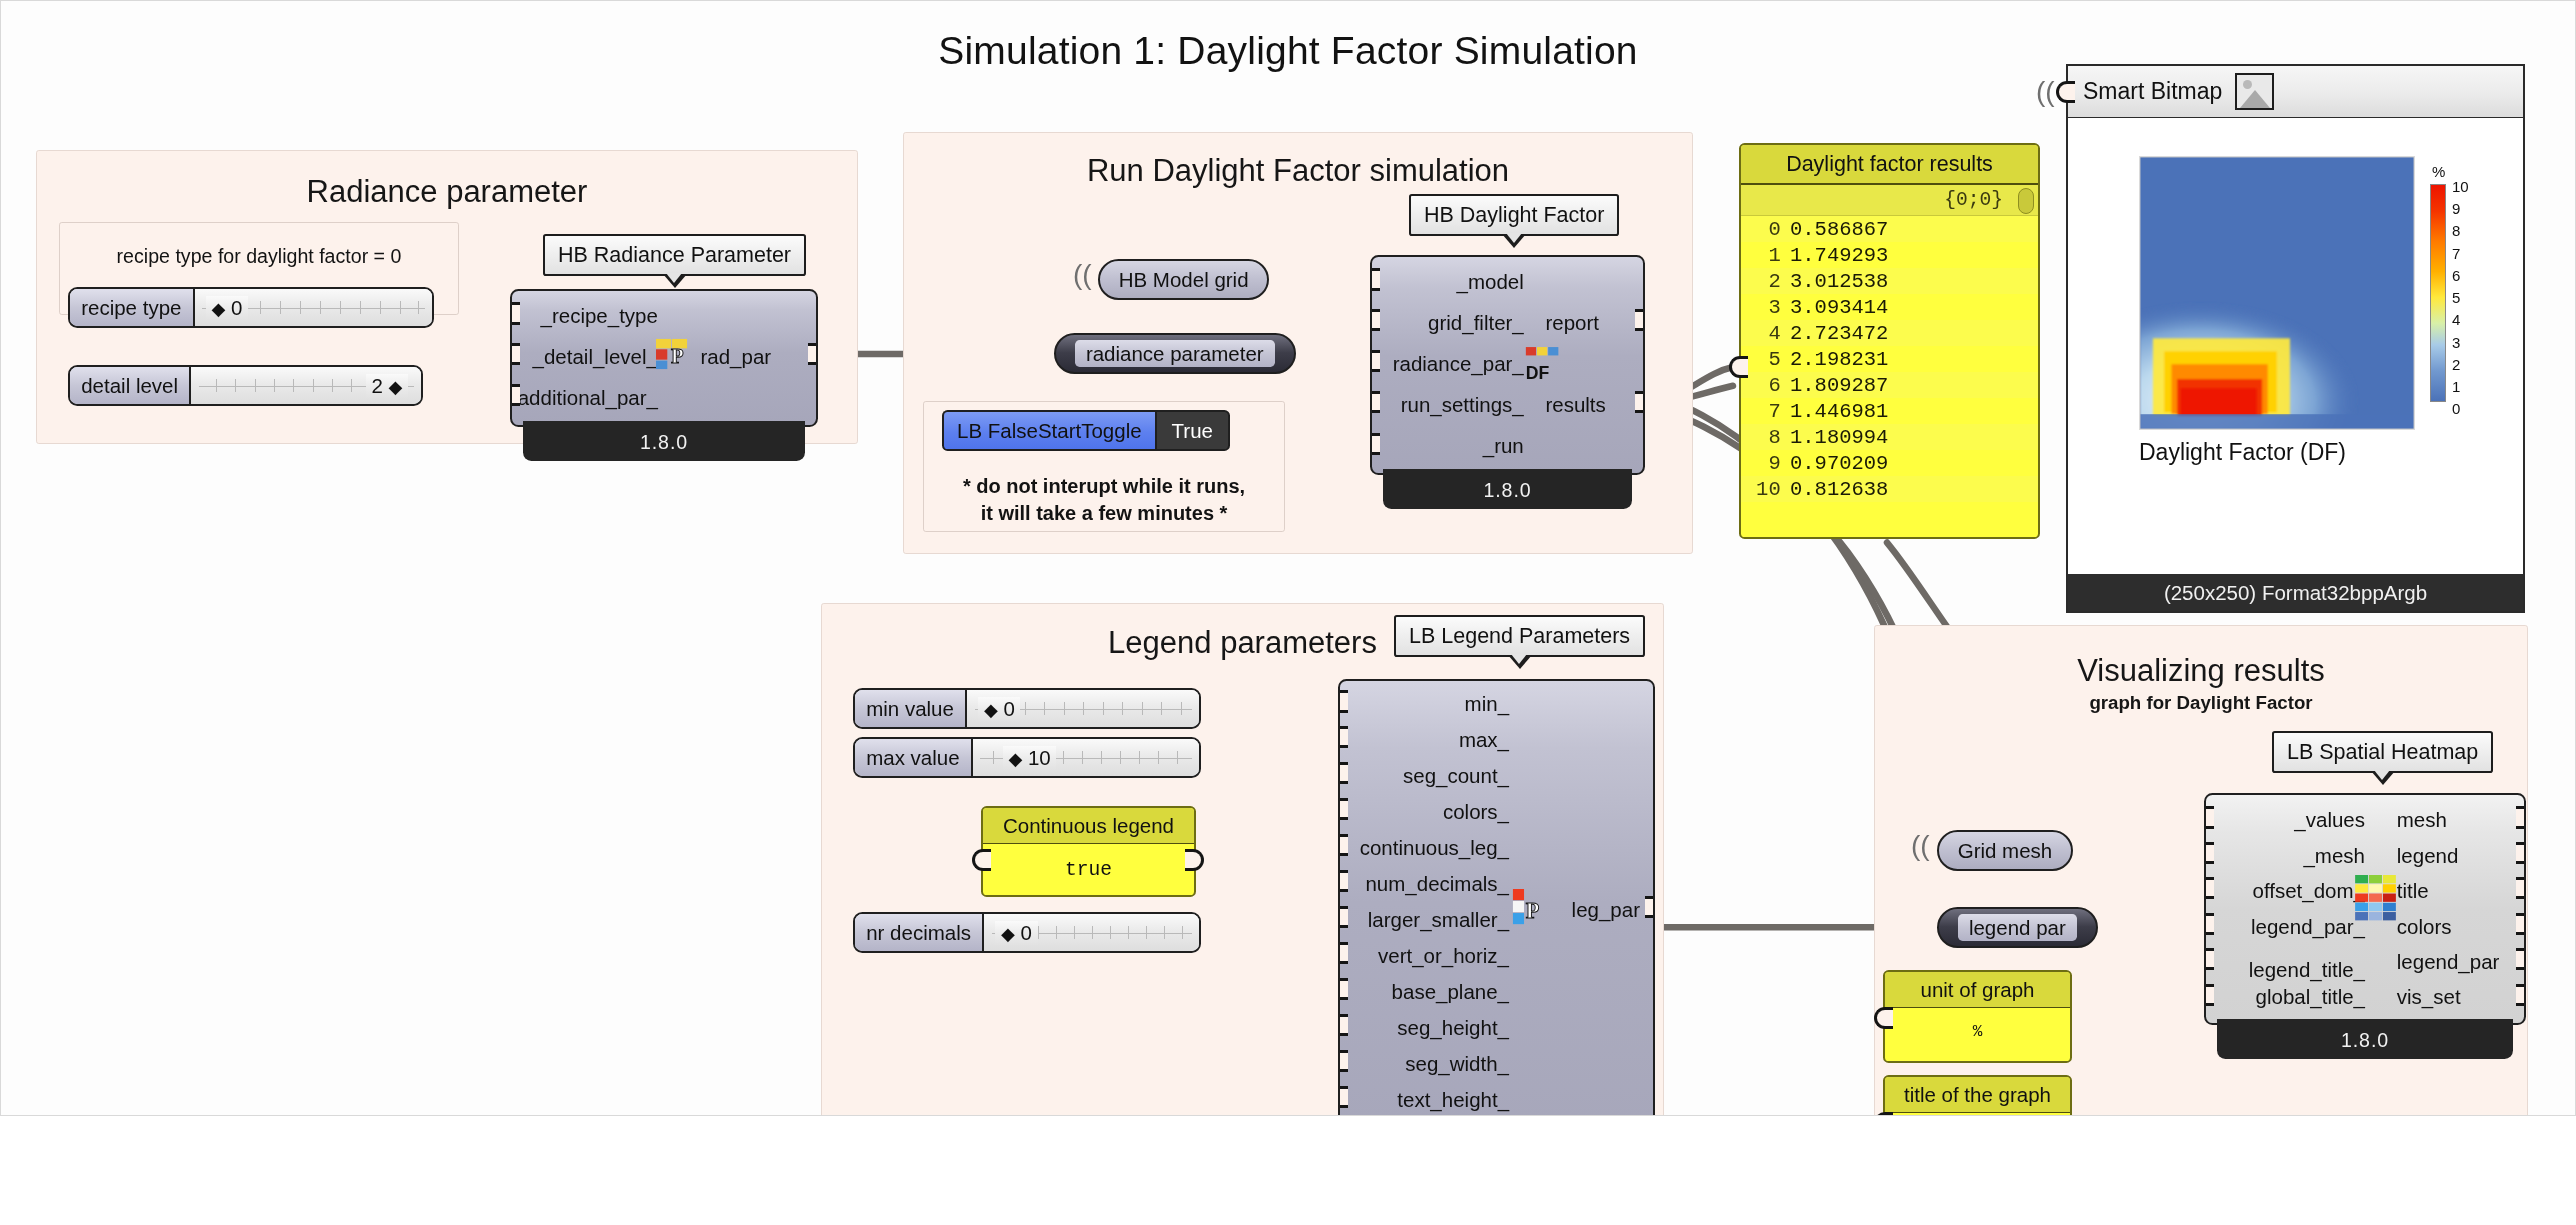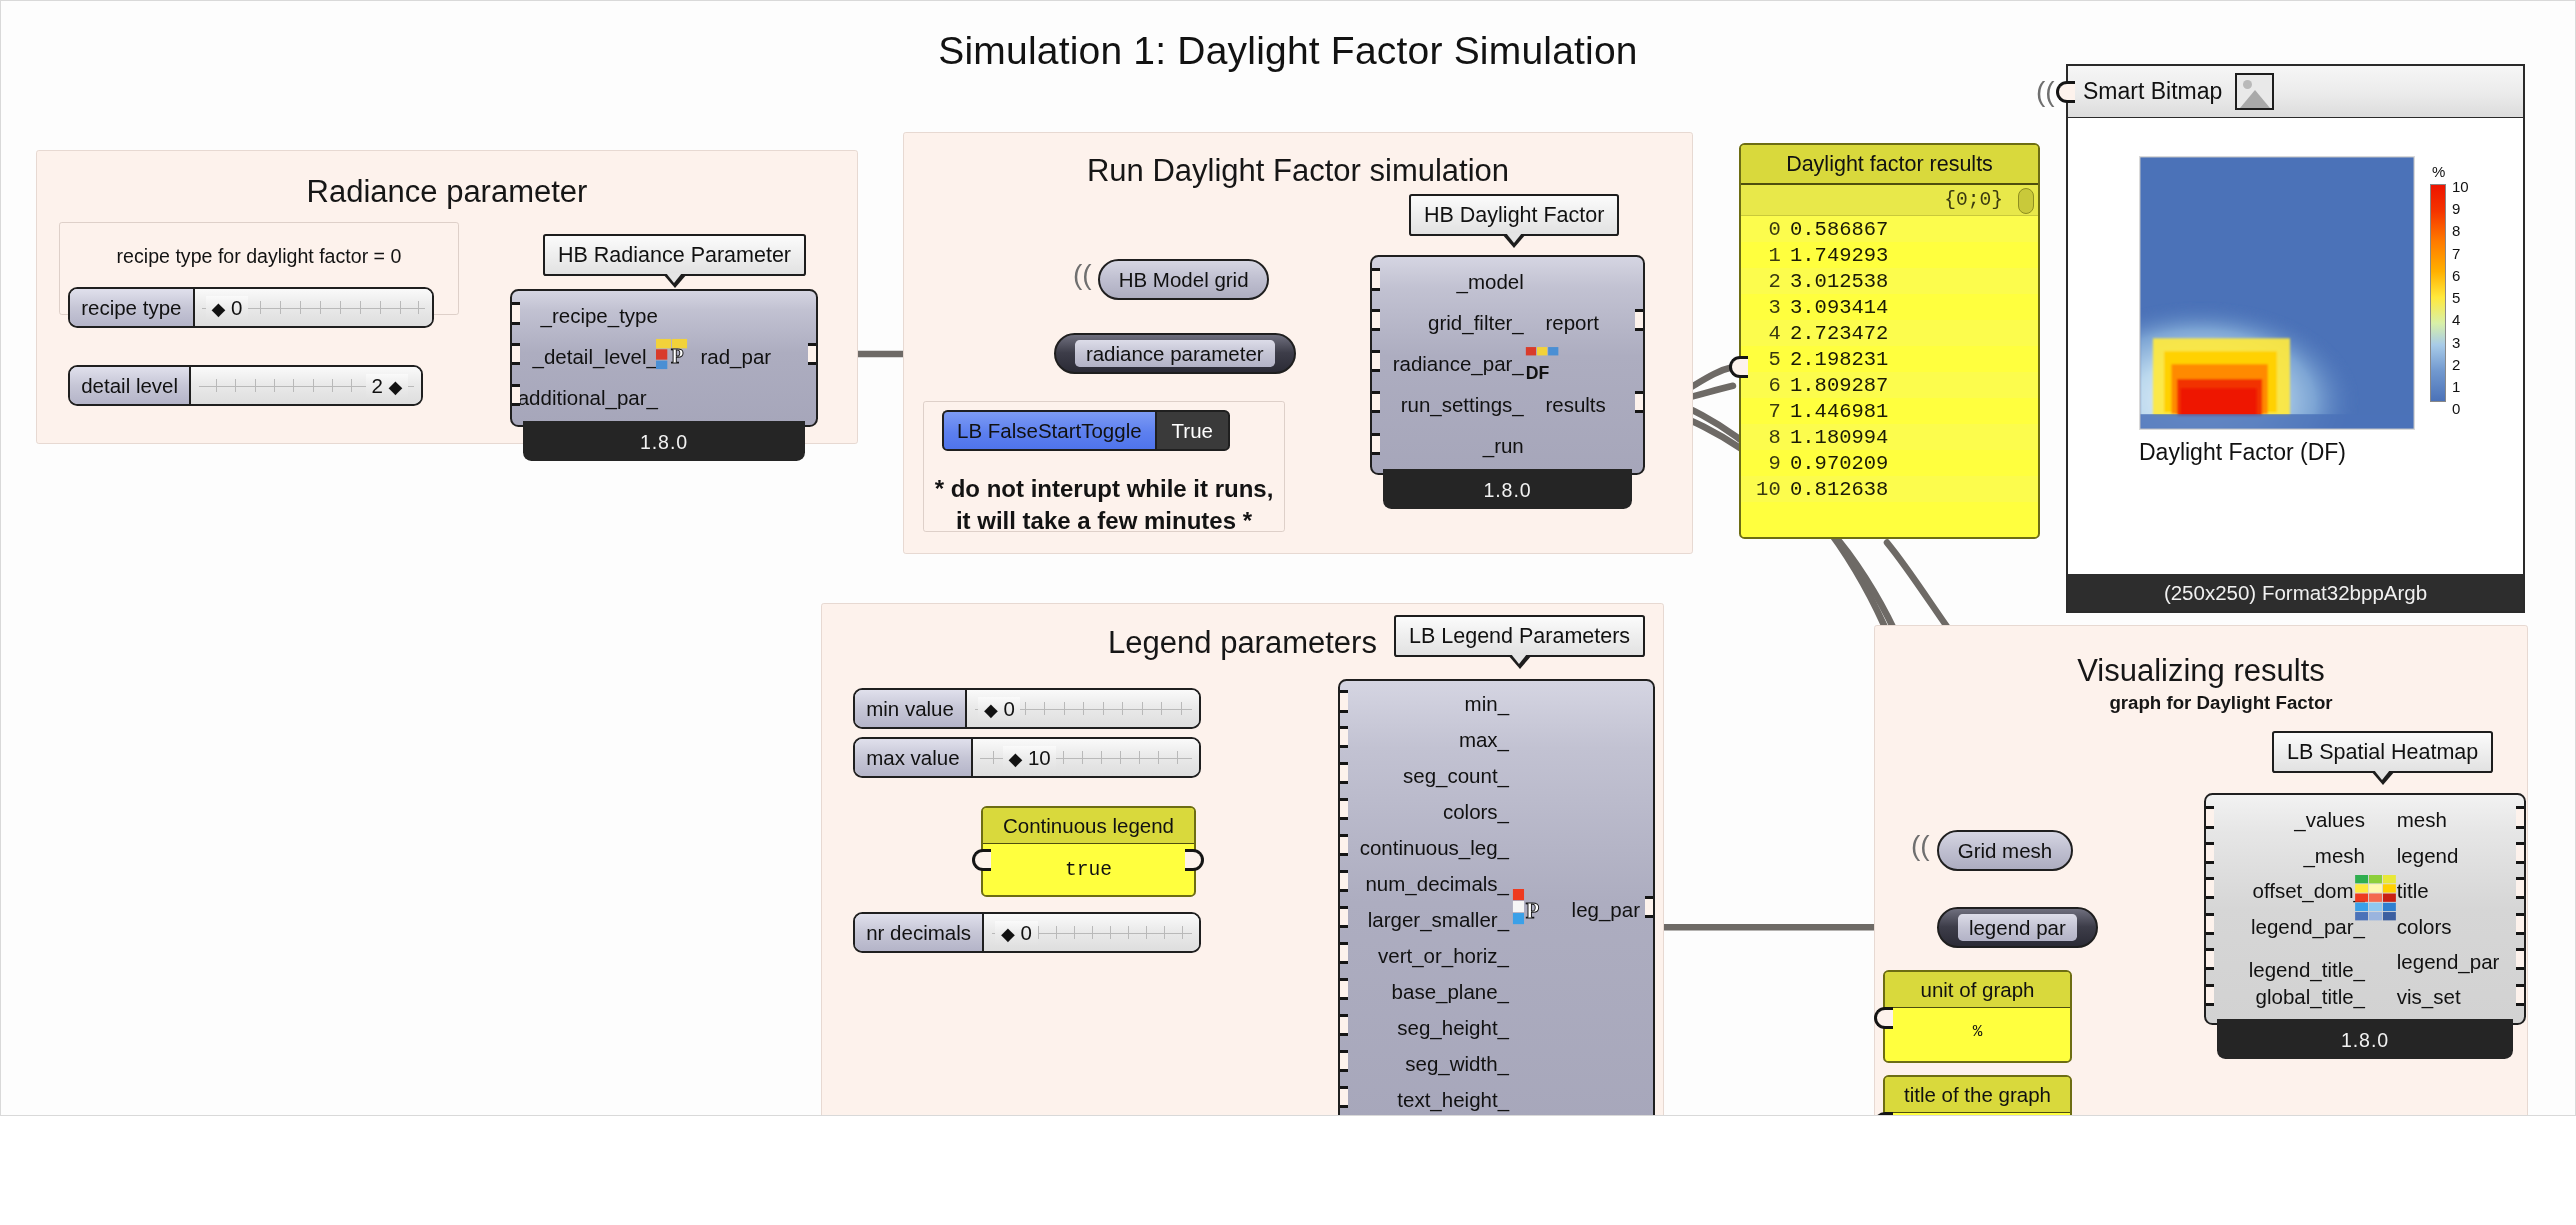--- a/index.html
+++ b/index.html
@@ -36,21 +36,21 @@
     font-size: 18.7px; font-weight: bold; color: #161616;
   }
   .subgroup {
     position: absolute;
     background: #fdf2ec;
     border: 1.9px solid #ded0c9;
     border-radius: 2.8px;
   }
   .note {
     position: absolute; text-align: center;
-    font-size: 24px; font-weight: bold; color: #131313; line-height: 1.35;
+    font-size: 20px; font-weight: bold; color: #131313; line-height: 1.35;
   }
   .note-plain {
     position: absolute; text-align: center;
     font-size: 19.6px; color: #131313;
   }
 
   
   .node { position: absolute; }
   .node-body {
     position: relative;
@@ -722,21 +722,21 @@
           <div class="port left" style="top: 405px;"></div>
           <div class="port left" style="top: 441px;"></div>
         </div>
       <div class="port right" style="top:215px;"></div>
     </div>
     <div class="node-foot">1.8.0</div>
   </div>
 
   <div class="group" style="left:1873px; top:624px; width:654px; height:576px;"></div>
   <div class="group-title" style="left:1873px; top:652px; width:654px;">Visualizing results</div>
-  <div class="group-sub" style="left:1873px; top:691px; width:654px;margin-left:20px;">graph for Daylight Factor</div>
+  <div class="group-sub" style="left:1873px; top:691px; width:654px;">graph for Daylight Factor</div>
 
   <div class="bubble" style="left:2271px; top:730px;">LB Spatial Heatmap</div>
 
   <span class="wifi" style="left:1910px; top:831px;">((</span>
   <div class="pill" style="left:1936px; top:829px;">
     <span>Grid mesh</span>
   </div>
 
   <div class="pill dark" style="left:1936px; top:906px;">
     <span class="pill-inner">legend par</span>

